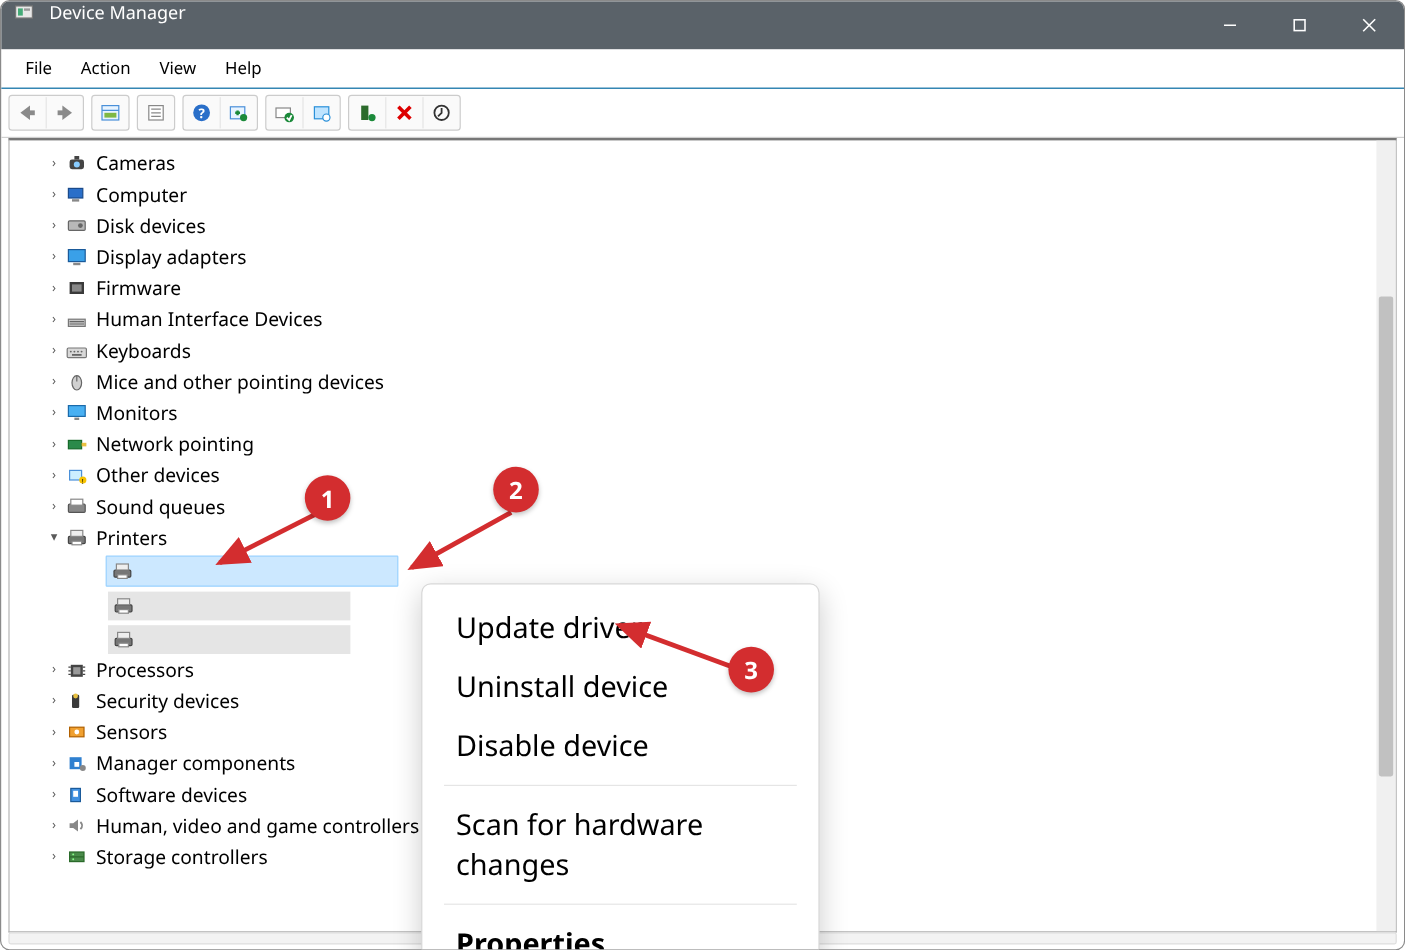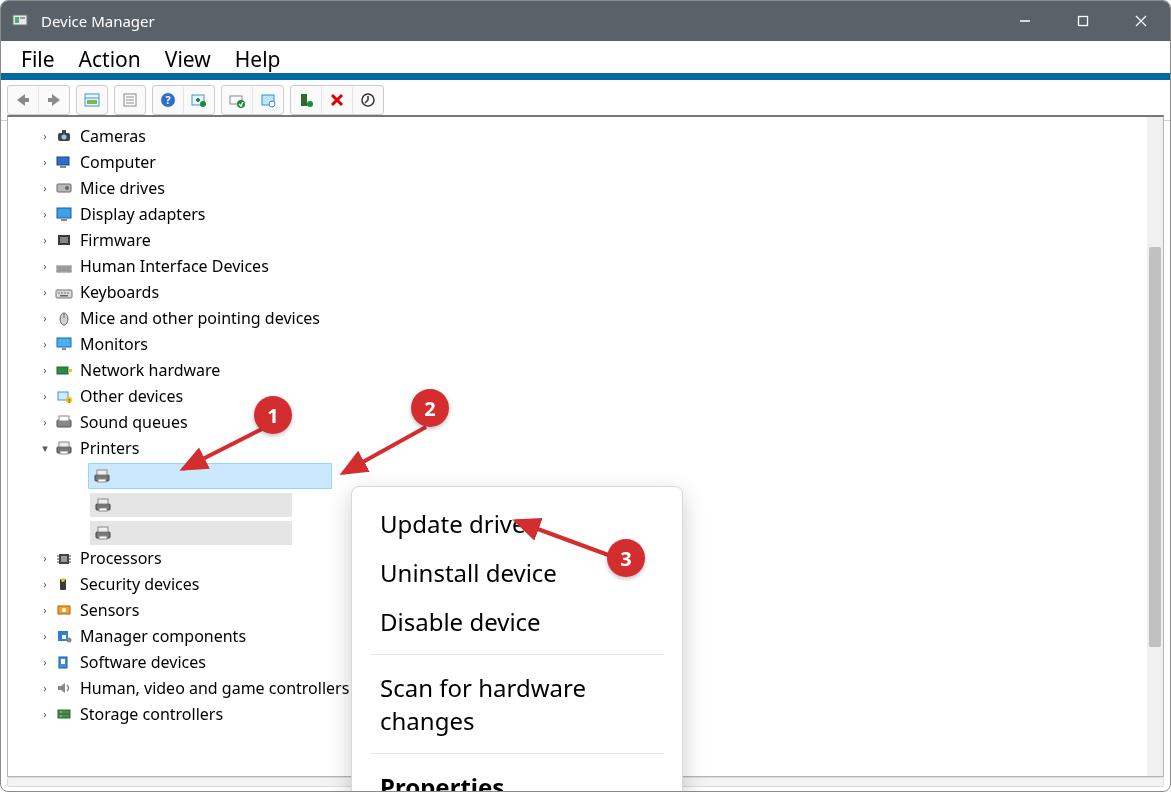--- a/index.html
+++ b/index.html
@@ -1,24 +1,24 @@
 <!DOCTYPE html>
 <html><head>
 <meta charset="utf-8">
 <style>
   html,body{margin:0;padding:0;font-family:"Segoe UI",system-ui,sans-serif;background:#fff;height:100%;overflow:hidden}
   .window{width:1171px;height:792px;background:#fff;position:relative;box-sizing:border-box;border:1px solid #8a8a8a;border-radius:8px;overflow:hidden}
   
-  .titlebar{height:40px;background:#5a6269;color:#fff;display:flex;align-items:center;padding-left:10px;position:relative}
+  .titlebar{height:40px;background:#5a6269;color:#fff;display:flex;padding-left:10px;position:relative}
   .titlebar-icon{width:20px;height:20px;margin-right:10px;display:flex;align-items:center;justify-content:center}
   .titlebar-title{font-size:15px}
   .win-controls{position:absolute;right:0;top:0;height:40px;display:flex}
   .win-btn{width:58px;height:40px;display:flex;align-items:center;justify-content:center;color:#fff}
   
-  .menubar{height:32px;display:flex;padding:0 8px;border-bottom:7px solid #0369a1;font-size:21px}
+  .menubar{height:32px;display:flex;align-items:center;padding:0 8px;border-bottom:1px solid #0369a1;font-size:14px}
   .menu-item{padding:4px 12px;border-radius:4px}
   
   .toolbar{height:40px;display:flex;align-items:center;padding:0 6px;border-bottom:1px solid #d0d0d0;gap:0}
   .tb-group{display:flex;align-items:center;height:28px;border:1px solid #ccc;border-radius:3px;margin-right:6px;background:#fafafa}
   .tb-btn{width:30px;height:26px;display:flex;align-items:center;justify-content:center;border-right:1px solid #e5e5e5}
   .tb-btn:last-child{border-right:none}
   
   .tree-wrap{position:absolute;left:6px;right:6px;top:114px;bottom:14px;border:1px solid #b5b5b5;border-top:2px solid #777;background:#fff;padding-top:6px;overflow:hidden}
   .tree{font-size:16px;color:#000;padding-left:30px;line-height:26px}
   .node{display:flex;align-items:center;height:26px;position:relative}
@@ -195,21 +195,21 @@
           <span class="node-label">Computer</span>
         </div>
         <div class="node">
           <span class="chevron">›</span>
           <span class="node-icon">
             <svg width="18" height="16" viewBox="0 0 18 16">
               <rect x="2" y="4" width="14" height="8" rx="1" fill="#b8b8b8" stroke="#666"></rect>
               <circle cx="12" cy="8" r="2" fill="#666"></circle>
             </svg>
           </span>
-          <span class="node-label">Mice drives</span>
+          <span class="node-label">Disk devices</span>
         </div>
         <div class="node">
           <span class="chevron">›</span>
           <span class="node-icon">
             <svg width="18" height="16" viewBox="0 0 18 16">
               <rect x="2" y="2" width="14" height="10" fill="#3aa0e8" stroke="#1a5a9a"></rect>
               <rect x="6" y="13" width="6" height="2" fill="#888"></rect>
             </svg>
           </span>
           <span class="node-label">Display adapters</span>
@@ -270,21 +270,21 @@
           <span class="node-label">Monitors</span>
         </div>
         <div class="node">
           <span class="chevron">›</span>
           <span class="node-icon">
             <svg width="18" height="16" viewBox="0 0 18 16">
               <rect x="2" y="5" width="11" height="7" fill="#2a8a4a" stroke="#166a2a"></rect>
               <rect x="13" y="7" width="4" height="3" fill="#e8c040"></rect>
             </svg>
           </span>
-          <span class="node-label">Network hardware</span>
+          <span class="node-label">Network pointing</span>
         </div>
         <div class="node">
           <span class="chevron">›</span>
           <span class="node-icon">
             <svg width="18" height="16" viewBox="0 0 18 16">
               <rect x="3" y="4" width="10" height="8" fill="#cceeff" stroke="#4a90d9"></rect>
               <circle cx="14" cy="12" r="3" fill="#f6c200"></circle>
               <text x="14" y="15" text-anchor="middle" font-size="6" fill="#000">!</text>
             </svg>
           </span>

